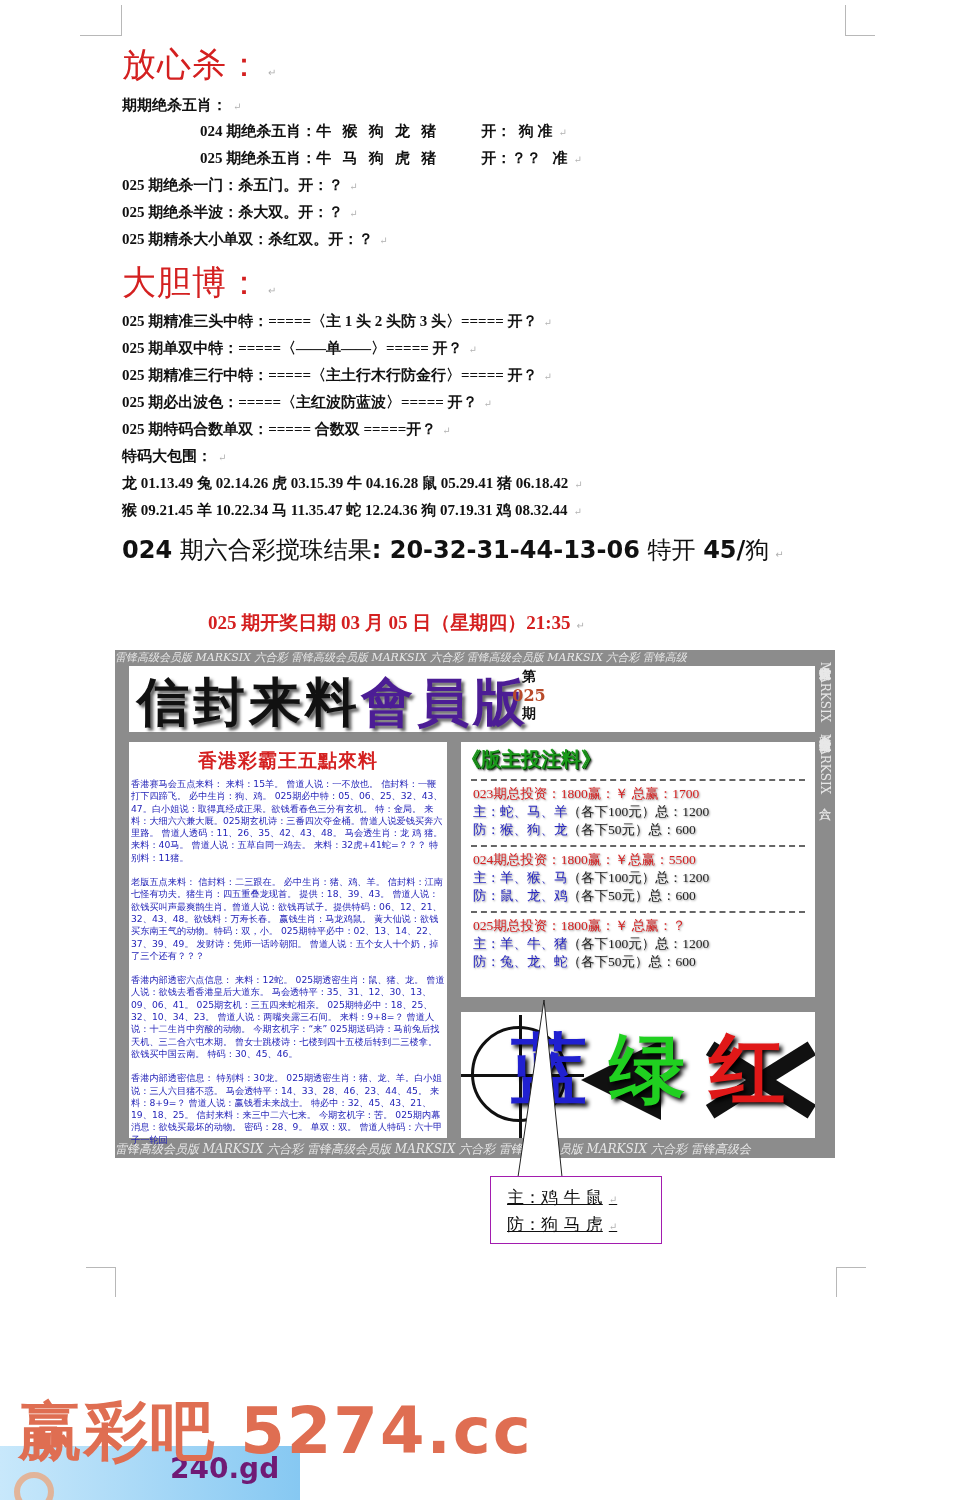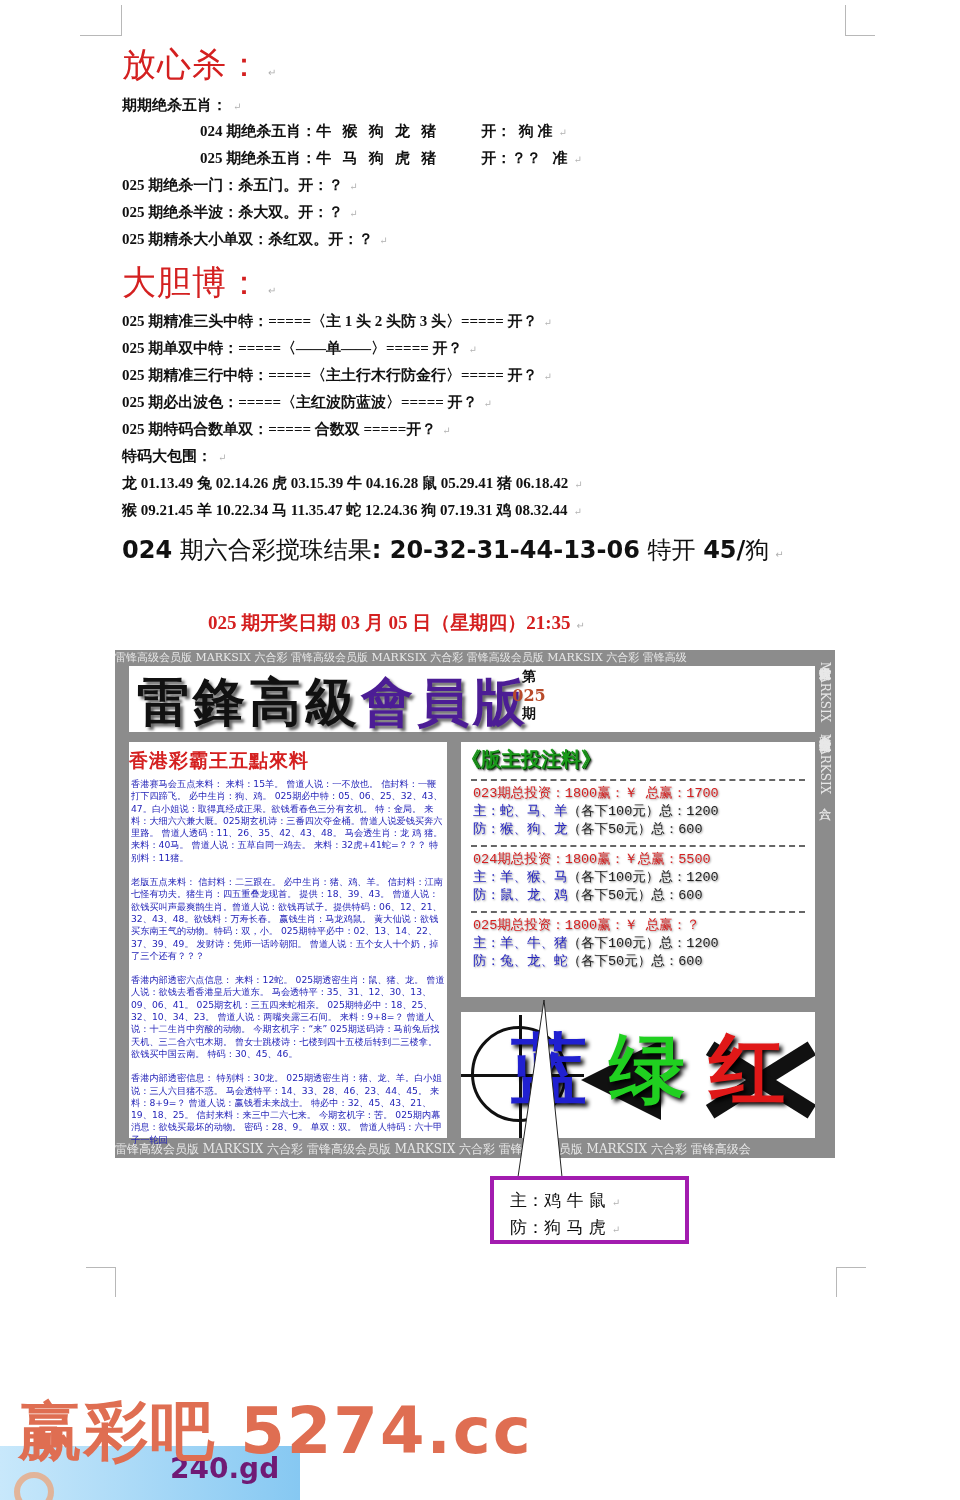--- a/index.html
+++ b/index.html
@@ -11,59 +11,59 @@
   .h-red { position: absolute; left: 122px; color: #d42020; font-family: "Liberation Serif", serif; font-size: 34px; font-weight: normal; letter-spacing: 1px; }
   .line { position: absolute; left: 122px; font-size: 15px; font-weight: bold; font-family: "Liberation Serif", "DejaVu Serif", serif; white-space: pre; }
   .indent { left: 200px; }
   .result { position: absolute; left: 122px; top: 534px; font-size: 24px; font-family: "DejaVu Sans", sans-serif; white-space: pre; }
   .result b { font-weight: bold; }
   .result span.n { font-weight: normal; font-family: "DejaVu Serif", serif; }
   .draw-date { position: absolute; left: 208px; top: 610px; font-size: 19px; color: #d42020; font-weight: bold; font-family: "Liberation Serif", serif; white-space: pre; }
 
   
   .panel { position: absolute; left: 115px; top: 650px; width: 720px; height: 508px; background: #8c8c8c; overflow: hidden; }
-  .strip-top, .strip-bot { position: absolute; left: 0; height: 16px; width: 804px; color: #e8e8e8; font-size: 11px; line-height: 16px; white-space: nowrap; font-family: "DejaVu Serif", serif; }
+  .strip-top, .strip-bot { position: absolute; left: 0; height: 16px; width: 804px; color: #e8e8e8; font-size: 11px; line-height: 16px; white-space: nowrap; font-family: "DejaVu Serif", serif; font-style: italic; }
   .strip-top { top: 0; }
   .strip-bot { bottom: 0; top: auto; height: 18px; line-height: 18px; font-size: 12px; }
   .strip-right { position: absolute; right: 0; top: 8px; width: 20px; height: 480px; color: #e8e8e8; font-size: 12px; writing-mode: vertical-rl; text-align: left; line-height: 20px; }
   .banner { position: absolute; left: 14px; top: 16px; width: 686px; height: 66px; background: #fff; }
   .banner-title { position: absolute; left: 8px; top: 2px; font-size: 52px; font-weight: bold; color: #111; letter-spacing: 4px; font-family: "DejaVu Serif", serif; text-shadow: 3px 3px 3px #666; white-space: nowrap; }
   .banner-title .g { color: #4c1d95; }
   .issue-box { position: absolute; left: 380px; top: 2px; width: 40px; text-align: center; font-weight: bold; font-family: "DejaVu Serif", serif; }
   .issue-box .d1 { font-size: 14px; color: #111; }
   .issue-box .num { font-size: 16px; color: #b84a2a; }
   .issue-box .d2 { font-size: 14px; color: #111; }
 
   .left-box { position: absolute; left: 14px; top: 92px; width: 318px; height: 396px; background: #fff; }
-  .left-title { text-align: left; color: #d42020; font-weight: bold; font-size: 19px; margin-top: 6px; font-family: "DejaVu Serif", serif; letter-spacing: 1px; }
+  .left-title { text-align: center; color: #d42020; font-weight: bold; font-size: 19px; margin-top: 6px; font-family: "DejaVu Serif", serif; letter-spacing: 1px; }
   .left-text { color: #2424b8; font-size: 9.2px; line-height: 12.3px; padding: 4px 2px 0 2px; font-family: "DejaVu Sans", sans-serif; }
   .left-text p { margin-bottom: 12px; }
 
   .right-top { position: absolute; left: 346px; top: 92px; width: 354px; height: 255px; background: #fff; }
   .right-title { color: #1a9a1a; font-weight: bold; font-size: 20px; margin-top: 4px; text-shadow: 1px 1px 0 #064006, 2px 2px 2px #333; font-family: "DejaVu Serif", serif; }
   .dash { border-top: 2px dashed #666; margin: 6px 10px 4px 10px; }
-  .bet { padding-left: 12px; font-family: Liberation Mono, monospace; font-size: 13.5px; line-height: 18px; text-shadow: 1px 1px 2px #999; }
+  .bet { padding-left: 12px; font-family: Liberation Serif, serif; font-size: 13.5px; line-height: 18px; text-shadow: 1px 1px 2px #999; }
   .bet .hd { color: #d42020; }
   .bet .bl { color: #2626c0; }
   .bet .bk { color: #222; }
 
   .right-bot { position: absolute; left: 346px; top: 362px; width: 354px; height: 126px; background: #fff; overflow: hidden; }
   .rgb-word { position: absolute; top: 12px; font-size: 76px; font-weight: bold; font-family: "DejaVu Serif", serif; line-height: 90px; }
   .w-blue { left: 50px; color: #2020d0; text-shadow: 3px 3px 4px #000; }
   .w-green { left: 148px; color: #20d020; text-shadow: 3px 3px 4px #000; }
   .w-red { left: 248px; color: #e01818; text-shadow: 3px 3px 4px #000; }
   .crosshair { position: absolute; left: 10px; top: 14px; width: 96px; height: 96px; border: 3px solid #111; border-radius: 50%; }
   .crosshair::before { content: ""; position: absolute; left: -14px; top: 45px; width: 124px; height: 3px; background: #111; }
   .crosshair::after { content: ""; position: absolute; left: 45px; top: -14px; width: 3px; height: 124px; background: #111; }
   .arrow-shape { position: absolute; left: 120px; top: 28px; width: 0; height: 0; border-top: 40px solid transparent; border-bottom: 40px solid transparent; border-right: 80px solid #111; }
   .x-shape { position: absolute; left: 240px; top: 60px; width: 120px; height: 16px; background: #111; transform: rotate(-32deg); }
   .x-shape2 { position: absolute; left: 240px; top: 60px; width: 120px; height: 16px; background: #111; transform: rotate(32deg); }
 
   
-  .callout { position: absolute; left: 490px; top: 1176px; width: 199px; height: 68px; border: 4px solid #a21caf; background: #fff; padding: 8px 0 0 16px; font-family: "DejaVu Serif", serif; font-size: 17px; line-height: 24px; }
+  .callout { position: absolute; left: 490px; top: 1176px; width: 172px; height: 68px; border: 1px solid #a21caf; background: #fff; padding: 8px 0 0 16px; font-family: "DejaVu Serif", serif; font-size: 17px; line-height: 24px; text-decoration: underline; }
   .callout-tail { position: absolute; left: 0; top: 0; width: 960px; height: 1500px; pointer-events: none; }
 
   .watermark-bar { position: absolute; left: 0; top: 1446px; width: 300px; height: 54px; background: linear-gradient(90deg, #c8e8fb, #86c8f2); }
   .watermark-bar-text { position: absolute; left: 150px; top: 1452px; color: #701a75; font-size: 28px; font-family: "DejaVu Sans", sans-serif; font-weight: bold; margin-left: 20px; }
   .wm-circle { position: absolute; left: 14px; top: 1472px; width: 40px; height: 40px; border-radius: 50%; border: 6px solid #f0a070; opacity: 0.7; }
   .watermark { position: absolute; left: 18px; top: 1388px; color: #df6e52; font-size: 64px; font-weight: bold; font-family: "DejaVu Sans", sans-serif; white-space: nowrap; letter-spacing: 2px; }
 </style>
 </head>
 <body>
 
@@ -96,21 +96,21 @@
 
 <div class="result"><b>024</b><span class="n"> 期六合彩搅珠结果</span><b>: 20-32-31-44-13-06</b><span class="n"> 特开 </span><b>45/</b><span class="n">狗</span><span class="pm">↵</span></div>
 
 <div class="draw-date"><span>025 期开奖日期 03 月 05 日（星期四）21:35</span><span class="pm">↵</span></div>
 
 <div class="panel">
   <div class="strip-top">雷锋高级会员版    MARKSIX    六合彩    雷锋高级会员版    MARKSIX    六合彩    雷锋高级会员版    MARKSIX    六合彩    雷锋高级</div>
   <div class="strip-right">雷锋高级会员版 MARKSIX 六合彩 雷锋高级会员版 MARKSIX 六合</div>
 
   <div class="banner">
-    <div class="banner-title"><span>雷鋒高級</span><span class="g">會員版</span></div>
+    <div class="banner-title"><span>信封来料</span><span class="g">會員版</span></div>
     <div class="issue-box">
       <div class="d1">第</div>
       <div class="num">025</div>
       <div class="d2">期</div>
     </div>
   </div>
 
   <div class="left-box">
     <div class="left-title">香港彩霸王五點來料</div>
     <div class="left-text">

